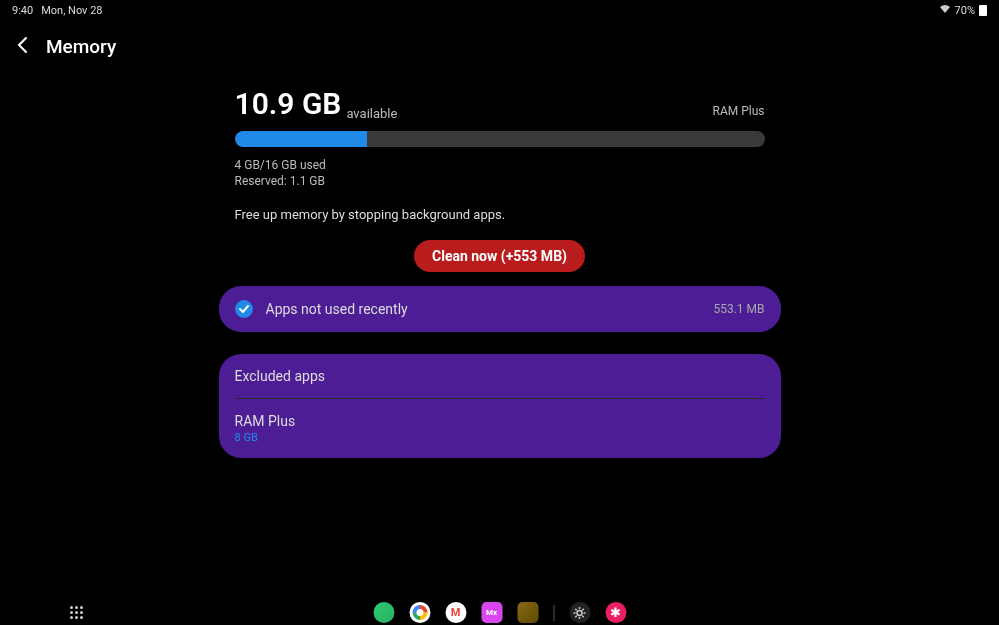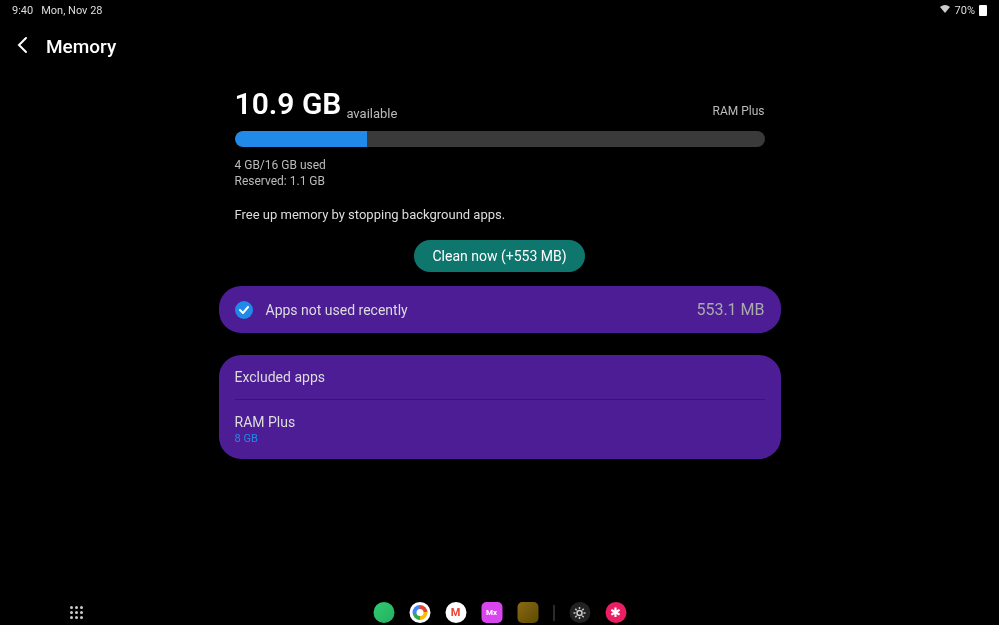--- a/index.html
+++ b/index.html
@@ -103,27 +103,27 @@
       line-height: 1.35;
     }
     .hint-text {
       font-size: 13px;
       color: #ddd;
       margin-top: 18px;
     }
     .clean-button {
       display: block;
       margin: 18px auto 0;
-      background: #0f766e;
+      background: #b91c1c;
       color: #fff;
       border: none;
       border-radius: 18px;
       padding: 8px 18px;
       font-size: 14px;
-      font-weight: 400;
+      font-weight: 700;
       cursor: pointer;
     }
     .card-wrapper {
       width: 562px;
       margin: 14px auto 0;
     }
     .card {
       background: #4c1d95;
       border-radius: 22px;
       padding: 14px 16px;
@@ -142,21 +142,21 @@
       align-items: center;
       justify-content: center;
       flex-shrink: 0;
     }
     .apps-label {
       flex: 1;
       font-size: 14px;
       color: #ddd;
     }
     .apps-size {
-      font-size: 16px;
+      font-size: 12px;
       color: #aaa;
     }
     .card2 {
       background: #4c1d95;
       border-radius: 22px;
       margin-top: 22px;
     }
     .card2-item {
       padding: 14px 16px;
       cursor: pointer;

